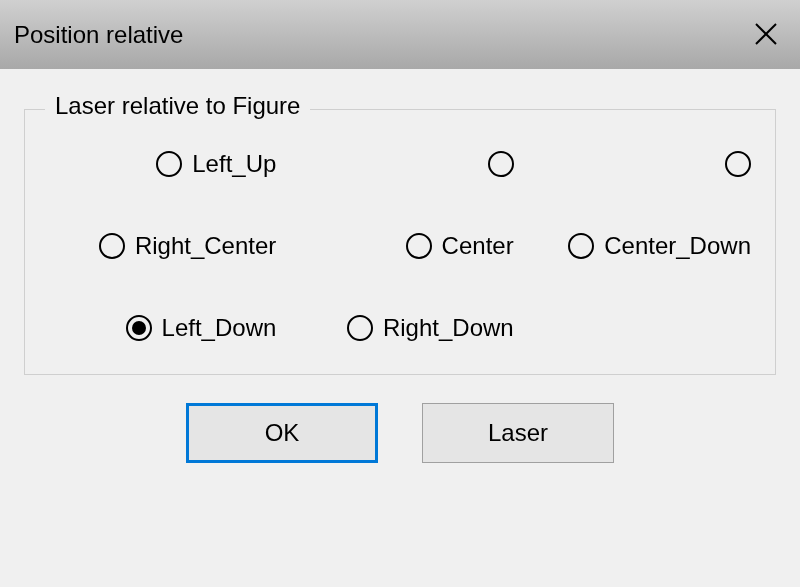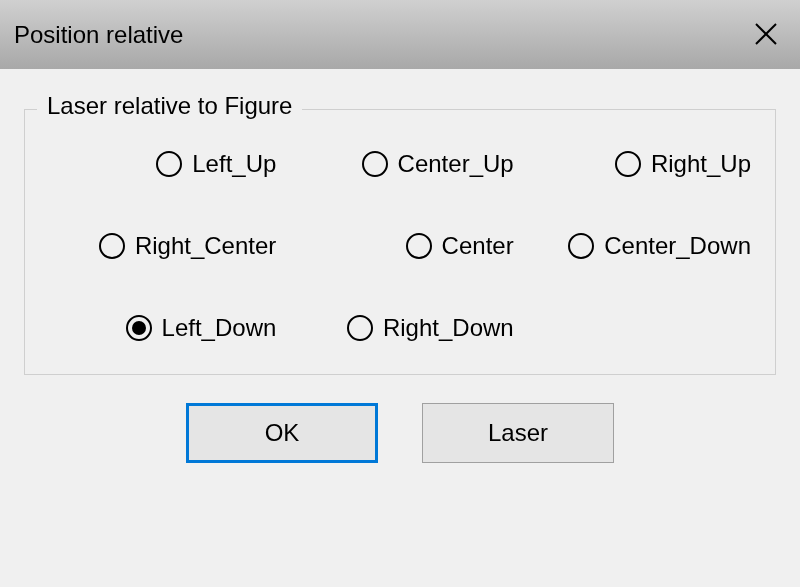--- a/index.html
+++ b/index.html
@@ -40,21 +40,21 @@
     }
     .groupbox {
       border: 1px solid #cfcfcf;
       position: relative;
       padding: 40px 24px 32px 24px;
       margin: 0 0 28px 0;
     }
     .groupbox-legend {
       position: absolute;
       top: -18px;
-      left: 12px;
+      left: 20px;
       background: #f0f0f0;
       padding: 0 10px;
       font-size: 24px;
       color: #000;
     }
     .radio-grid {
       display: grid;
       grid-template-columns: repeat(3, 1fr);
       row-gap: 54px;
       column-gap: 10px;
@@ -127,26 +127,24 @@
     <div class="groupbox-legend">Laser relative to Figure</div>
     <div class="radio-grid">
 
       <div class="radio-item">
         <span class="radio-circle"></span>
         <span class="radio-label">Left_Up</span>
       </div>
 
       <div class="radio-item">
         <span class="radio-circle"></span>
-        <span class="radio-label">Center_Up</span>
       </div>
 
       <div class="radio-item">
         <span class="radio-circle"></span>
-        <span class="radio-label">Right_Up</span>
       </div>
 
 
       <div class="radio-item">
         <span class="radio-circle"></span>
         <span class="radio-label">Right_Center</span>
       </div>
 
       <div class="radio-item">
         <span class="radio-circle"></span>

